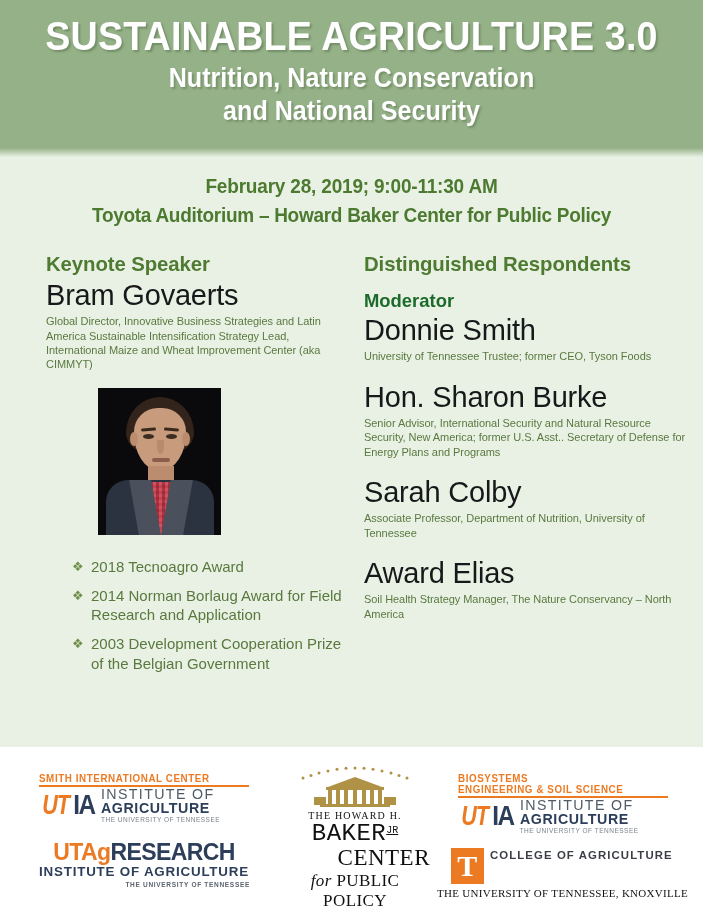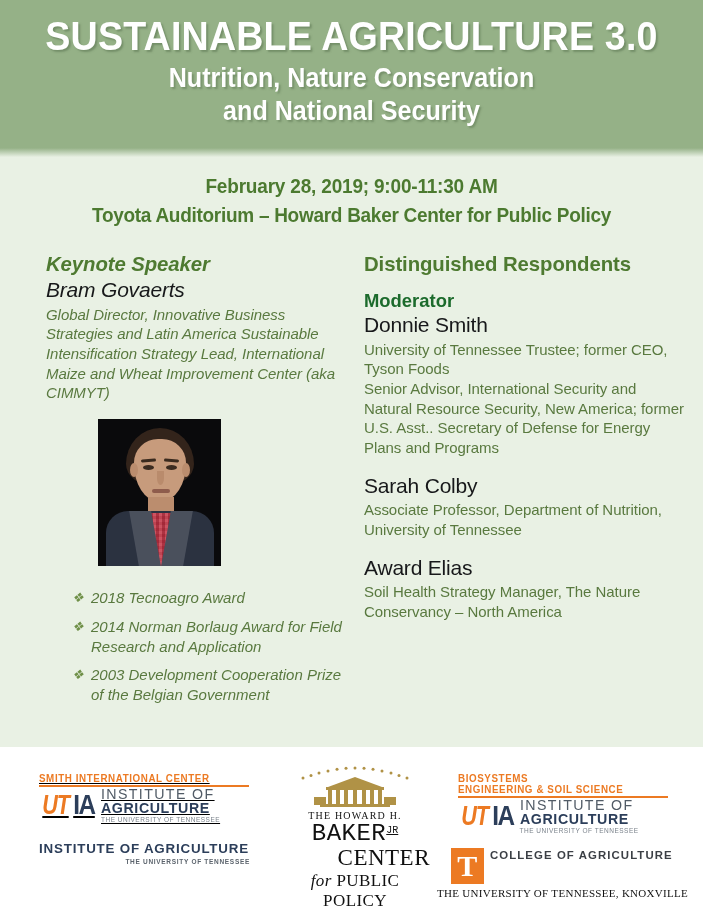--- a/index.html
+++ b/index.html
@@ -86,21 +86,21 @@
     font-size: 20px;
     line-height: 1.45;
     letter-spacing: -0.3px;
   }
 
   .columns {
     display: flex;
     margin-top: 22px;
     padding: 0 16px 0 18px;
   }
-  .col-left { width: 330px; padding-left: 28px; flex: 0 0 auto; font-style: italic; }
+  .col-left { width: 330px; padding-left: 28px; flex: 0 0 auto; }
   .col-right { flex: 1 1 auto; padding-left: 16px; }
 
   .col-heading {
     font-size: 21px;
     font-weight: bold;
     color: #4e7a31;
     letter-spacing: -0.1px;
     transform: scaleX(0.97);
     transform-origin: left;
     margin-bottom: 2px;
@@ -108,29 +108,29 @@
   .role-heading {
     font-size: 19px;
     font-weight: bold;
     color: #1c6b2c;
     margin-top: 14px;
     margin-bottom: 1px;
     transform: scaleX(0.97);
     transform-origin: left;
   }
   .person-name {
-    font-size: 21px;
+    font-size: 29px;
     color: #17181a;
     line-height: 1.18;
     letter-spacing: -0.2px;
     margin-bottom: 2px;
   }
   .person-name.spaced { margin-top: 16px; }
   .person-desc {
-    font-size: 15px;
+    font-size: 11px;
     color: #59793f;
     line-height: 1.31;
     letter-spacing: -0.05px;
   }
 
   .photo-wrap {
     margin: 16px 0 0 52px;
     width: 123px;
     height: 147px;
     position: relative;
@@ -503,52 +503,54 @@
         </ul>
       </div>
 
       <div class="col-right">
         <div class="col-heading">Distinguished Respondents</div>
 
         <div class="role-heading">Moderator</div>
         <div class="person-name">Donnie Smith</div>
         <div class="person-desc">University of Tennessee Trustee; former CEO, Tyson Foods</div>
 
+        <div class="person-name spaced">Hon. Sharon Burke</div>
         <div class="person-desc">Senior Advisor, International Security and Natural Resource Security, New America; former U.S. Asst.. Secretary of Defense for Energy Plans and Programs</div>
 
         <div class="person-name spaced">Sarah Colby</div>
         <div class="person-desc">Associate Professor, Department of Nutrition, University of Tennessee</div>
 
         <div class="person-name spaced">Award Elias</div>
         <div class="person-desc">Soil Health Strategy Manager, The Nature Conservancy – North America</div>
       </div>
 
     </div>
   </div>
 
   <div class="footer">
 
     <div class="logo-col left">
 
-      <div style="width:210px;text-decoration:underline;">
+      <div style="width:210px;">
         <div class="utia-top">SMITH INTERNATIONAL CENTER</div>
         <div class="utia-row">
           <span class="utia-mark">
             <span class="ut-orange">UT</span>
               <span class="ia-navy">IA</span>
           </span>
           <span class="utia-words">
             <div class="utia-l1">INSTITUTE OF</div>
             <div class="utia-l2">AGRICULTURE</div>
             <div class="utia-l3">THE UNIVERSITY OF TENNESSEE</div>
           </span>
         </div>
       </div>
 
       <div class="agr-logo" style="width:220px;">
+        <div class="agr-main"><span class="o">UT</span><span class="o">Ag</span><span class="n">RESEARCH</span></div>
         <div class="agr-sub">INSTITUTE OF AGRICULTURE</div>
         <div class="agr-sub2">THE UNIVERSITY OF TENNESSEE</div>
       </div>
 
     </div>
 
     <div class="logo-col mid">
       <div class="baker">
         <div class="baker-dots">
           <svg width="120" height="16" viewBox="0 0 120 16">

